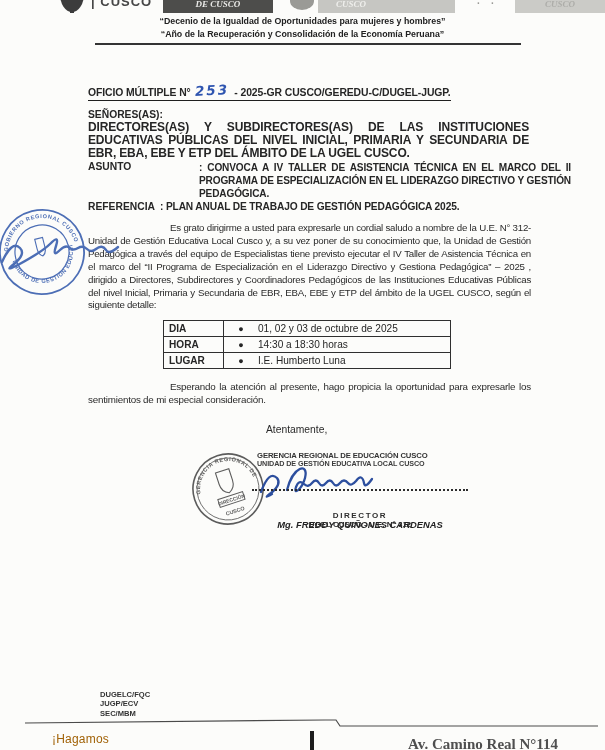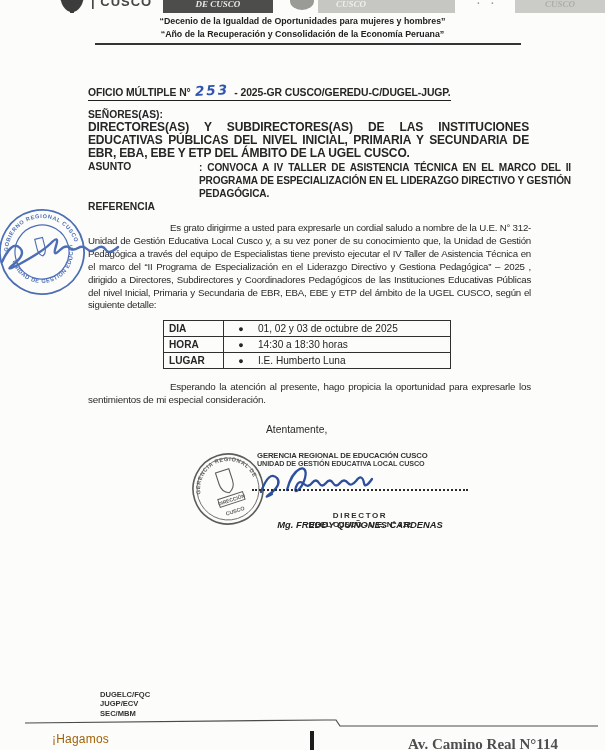--- a/index.html
+++ b/index.html
@@ -100,20 +100,21 @@
 
 
   <div class="oficio-line"><span>OFICIO MÚLTIPLE N° </span><span class="hand-number">253</span><span> - 2025-GR CUSCO/GEREDU-C/DUGEL-JUGP.</span></div>
 
   <div class="senores">SEÑORES(AS):</div>
   <div class="recipients">DIRECTORES(AS) Y SUBDIRECTORES(AS) DE LAS INSTITUCIONES EDUCATIVAS PÚBLICAS DEL NIVEL INICIAL, PRIMARIA Y SECUNDARIA DE EBR, EBA, EBE Y ETP DEL ÁMBITO DE LA UGEL CUSCO.</div>
 
   <div class="field-label asunto-label">ASUNTO</div>
   <div class="asunto-text">: CONVOCA A IV TALLER DE ASISTENCIA TÉCNICA EN EL MARCO DEL II PROGRAMA DE ESPECIALIZACIÓN EN EL LIDERAZGO DIRECTIVO Y GESTIÓN PEDAGÓGICA.</div>
   <div class="field-label ref-label">REFERENCIA</div>
+  <div class="ref-text">: PLAN ANUAL DE TRABAJO DE GESTIÓN PEDAGÓGICA 2025.</div>
 
   <div class="body-par">Es grato dirigirme a usted para expresarle un cordial saludo a nombre de la U.E. N° 312-Unidad de Gestión Educativa Local Cusco y, a su vez poner de su conocimiento que, la Unidad de Gestión Pedagógica a través del equipo de Especialistas tiene previsto ejecutar el IV Taller de Asistencia Técnica en el marco del “II Programa de Especialización en el Liderazgo Directivo y Gestiona Pedagógica” – 2025 , dirigido a Directores, Subdirectores y Coordinadores Pedagógicos de las Instituciones Educativas Públicas del nivel Inicial, Primaria y Secundaria de EBR, EBA, EBE y ETP del ámbito de la UGEL CUSCO, según el siguiente detalle:</div>
 
   <table class="sched">
     <tbody>
         <tr>
       <td class="lab">DIA</td>
       <td class="val"><span class="bullet">●</span><span>01, 02 y 03 de octubre de 2025</span></td>
     </tr>
     <tr>

